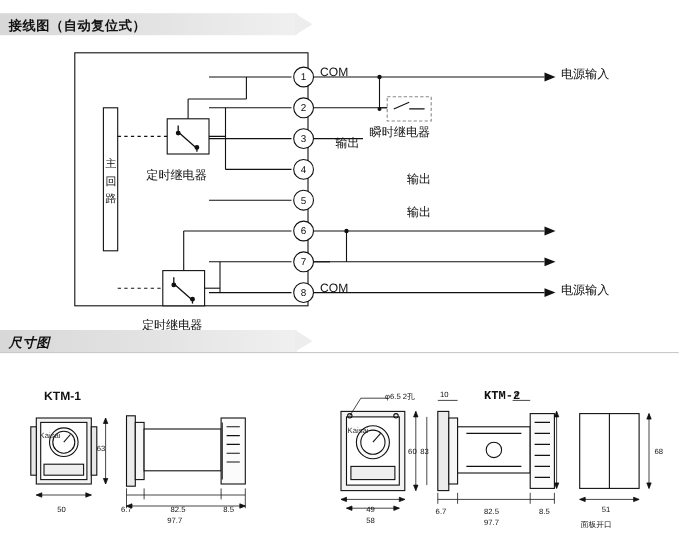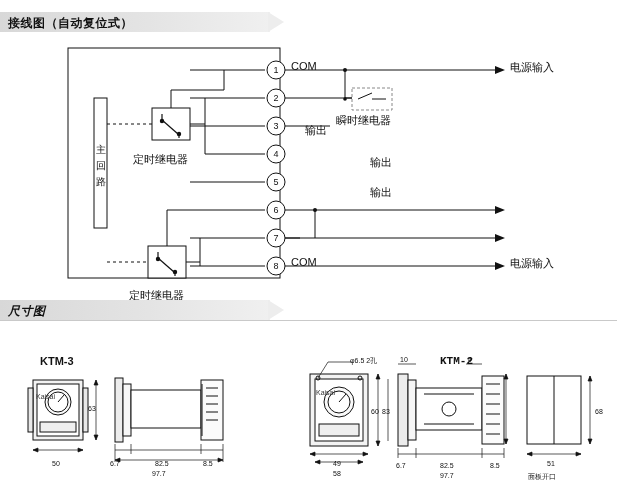--- a/index.html
+++ b/index.html
@@ -306,21 +306,21 @@
   <g stroke="#111" stroke-width="0.7" fill="none">
     <line x1="527" y1="104" x2="581" y2="104"></line>
     <polygon points="527,104 532,102 532,106" fill="#111"></polygon>
     <polygon points="581,104 576,102 576,106" fill="#111"></polygon>
     <line x1="590" y1="26" x2="590" y2="94"></line>
     <polygon points="590,26 588,31 592,31" fill="#111"></polygon>
     <polygon points="590,94 588,89 592,89" fill="#111"></polygon>
   </g>
 </svg>
 
-<div class="lbl lbl-b" style="left:40px;top:355px;">KTM-3</div>
+<div class="lbl lbl-b" style="left:40px;top:355px;">KTM-1</div>
 <div class="lbl lbl-b" style="left:440px;top:355px;font-family:Liberation Mono, monospace;">KTM-2</div>
 
 <div class="lbl-sm" style="left:36px;top:393px;color:#333;">Kaisai</div>
 <div class="lbl-sm" style="left:316px;top:389px;color:#333;">Kaisai</div>
 
 <div class="lbl-sm" style="left:52px;top:460px;">50</div>
 <div class="lbl-sm" style="left:88px;top:405px;">63</div>
 <div class="lbl-sm" style="left:110px;top:460px;">6.7</div>
 <div class="lbl-sm" style="left:155px;top:460px;">82.5</div>
 <div class="lbl-sm" style="left:203px;top:460px;">8.5</div>

